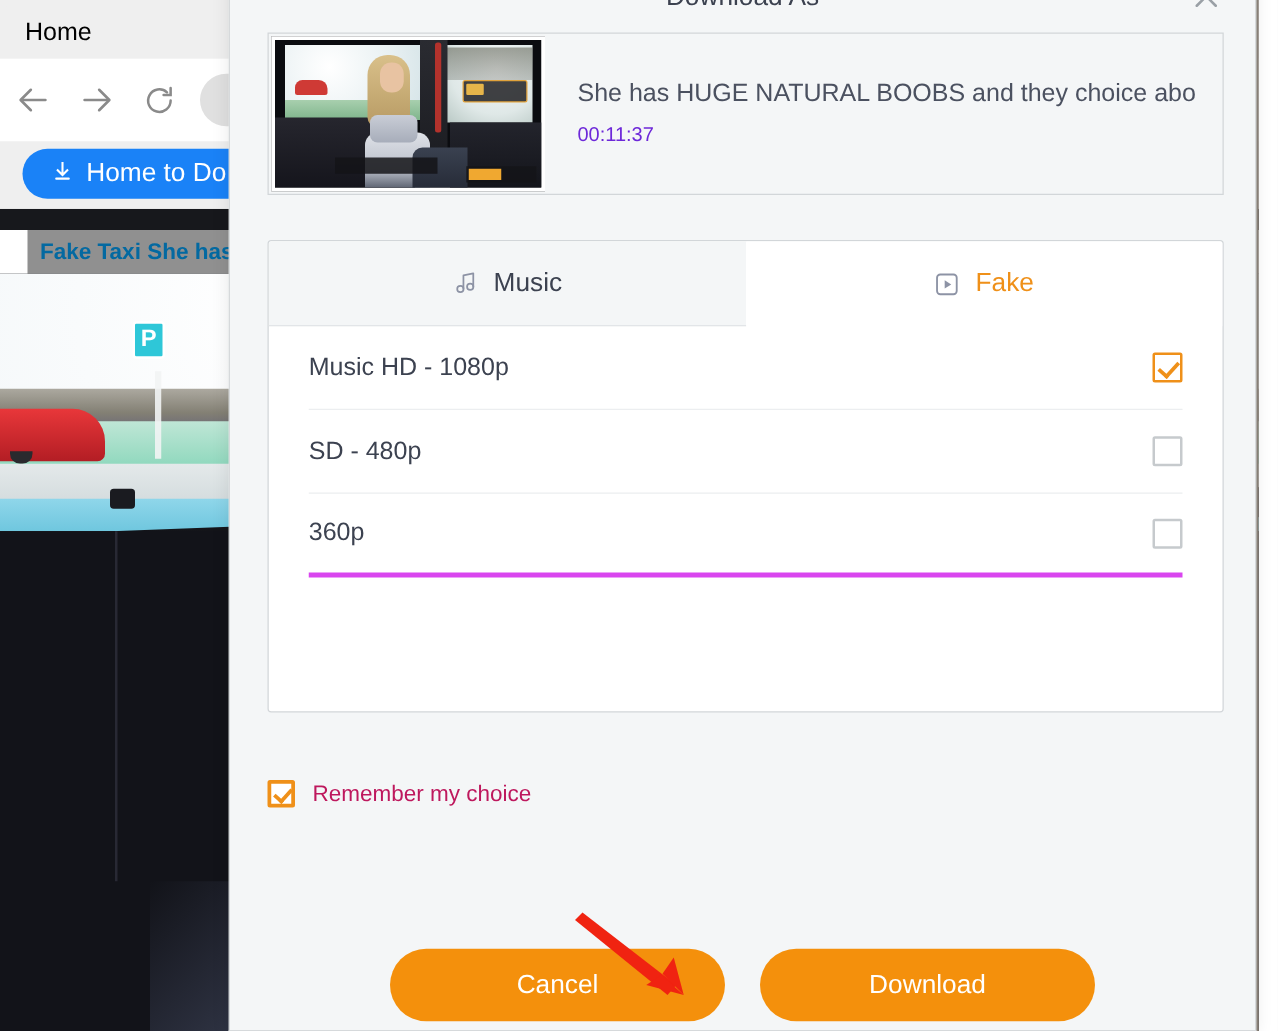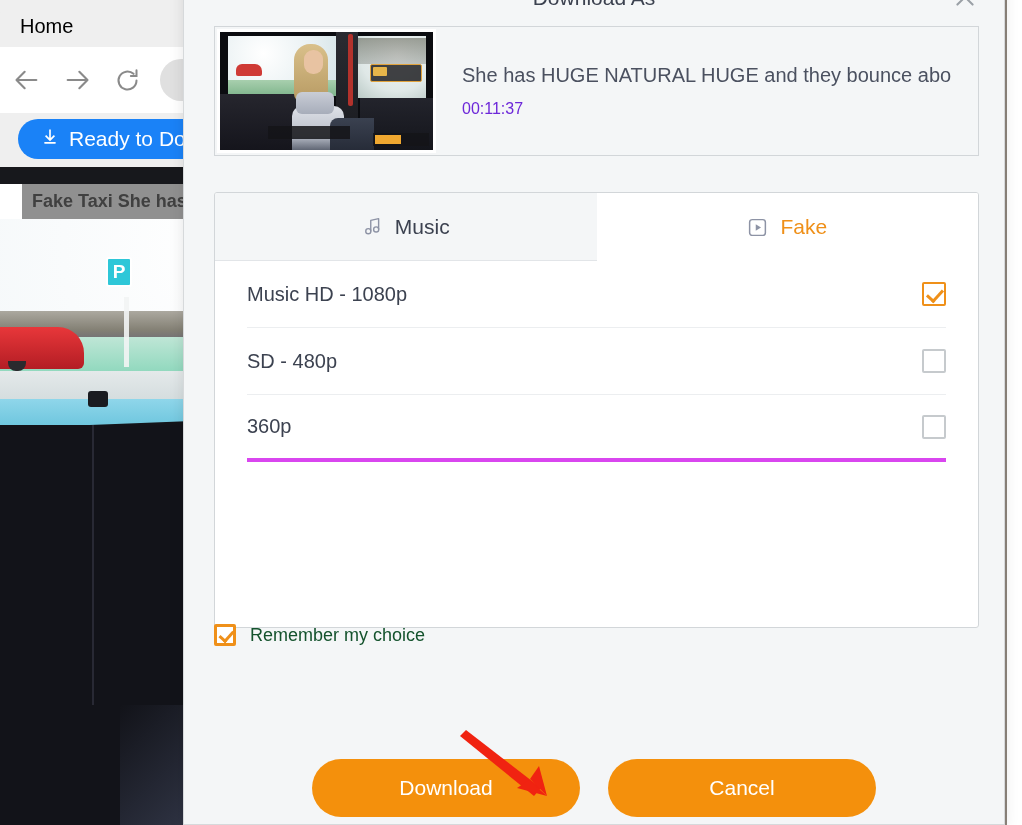--- a/index.html
+++ b/index.html
@@ -121,21 +121,21 @@
     position: absolute;
     left: 22px; top: 17px;
     height: 35px;
     width: 600px;
     background: rgba(120,120,120,0.82);
     display: flex;
     align-items: center;
     padding-left: 10px;
   }
   .vid-titlebar .t {
-    color: #404040;
+    color: #0369a1;
     font-size: 18px;
     font-weight: bold;
     white-space: nowrap;
   }
 
   
   .vid-frame {
     position: absolute;
     left: 0; top: 52px;
     width: 100%;
@@ -406,21 +406,21 @@
   }
   .video-dur {
     font-size: 16px;
     color: #6d28d9;
   }
 
   .format-box {
     position: absolute;
     left: 30px; top: 218px;
     width: 765px;
-    height: 436px;
+    height: 378px;
     background: #ffffff;
     border: 1px solid #d2d6d9;
     border-radius: 3px;
     overflow: hidden;
   }
   .tabs {
     display: flex;
     height: 68px;
   }
   .tab {
@@ -499,21 +499,21 @@
     content: "";
     position: absolute;
     left: 5px; top: 1px;
     width: 6px; height: 11px;
     border: solid #ef9019;
     border-width: 0 3px 3px 0;
     transform: rotate(42deg);
   }
   .remember-label {
     font-size: 18px;
-    color: #14532d;
+    color: #be185d;
   }
 
   .actions {
     position: absolute;
     left: 0; right: 0; top: 785px;
     display: flex;
     justify-content: center;
     gap: 28px;
   }
   .btn {
@@ -575,21 +575,21 @@
     </div>
 
     <div class="bookmarkbar">
       <div class="ready-btn">
         <span class="dl-arrow-icon">
           <svg width="20" height="20" viewBox="0 0 24 24" fill="#ffffff">
               <path d="M11 3h2v10.2l3.6-3.6 1.4 1.4L12 17 6 11l1.4-1.4 3.6 3.6z"></path>
               <rect x="5" y="18" width="14" height="2.2" rx="1"></rect>
             </svg>
         </span>
-        <span class="label">Ready to Do</span>
+        <span class="label">Home to Do</span>
       </div>
     </div>
 
     <div class="page">
       <div class="vid-topbar"></div>
       <div class="vid-titlebar">
         <span class="t">Fake Taxi She has</span>
       </div>
       <div class="vid-frame">
         <div class="vf-sky"></div>
@@ -643,21 +643,21 @@
         <div class="th-seatr"></div>
         <div class="th-person-body"></div>
         <div class="th-person-leg"></div>
         <div class="th-person-hair"></div>
         <div class="th-person-face"></div>
         <div class="th-person-top"></div>
         <div class="th-sub"></div>
         <div class="th-logo"></div>
       </div>
       <div class="video-meta">
-        <div class="video-name">She has HUGE NATURAL HUGE and they bounce abo</div>
+        <div class="video-name">She has HUGE NATURAL BOOBS and they choice abo</div>
         <div class="video-dur">00:11:37</div>
       </div>
     </div>
 
     <div class="format-box">
       <div class="tabs">
         <div class="tab inactive">
           <span class="ic">
             <svg width="21" height="21" viewBox="0 0 24 24" fill="none" stroke="#8d93a5" stroke-width="1.6">
                 <path d="M10 17V5l9-2v12" stroke-linecap="round" stroke-linejoin="round"></path>
@@ -693,22 +693,22 @@
         </div>
       </div>
     </div>
 
     <div class="remember-row">
       <span class="cb-sm"></span>
       <span class="remember-label">Remember my choice</span>
     </div>
 
     <div class="actions">
+      <button class="btn">Cancel</button>
       <button class="btn">Download</button>
-      <button class="btn">Cancel</button>
     </div>
   </div>
 
   <div class="arrow-anno">
     <svg width="130" height="90" viewBox="0 0 130 90">
       <g fill="#f02311">
         <path d="M11 8 L86 66 L79 74 L5 14 Z"></path>
         <path d="M92 74 L62 66 L74 58 Z"></path>
         <path d="M92 74 L84 44 L75 57 Z"></path>
       </g>

